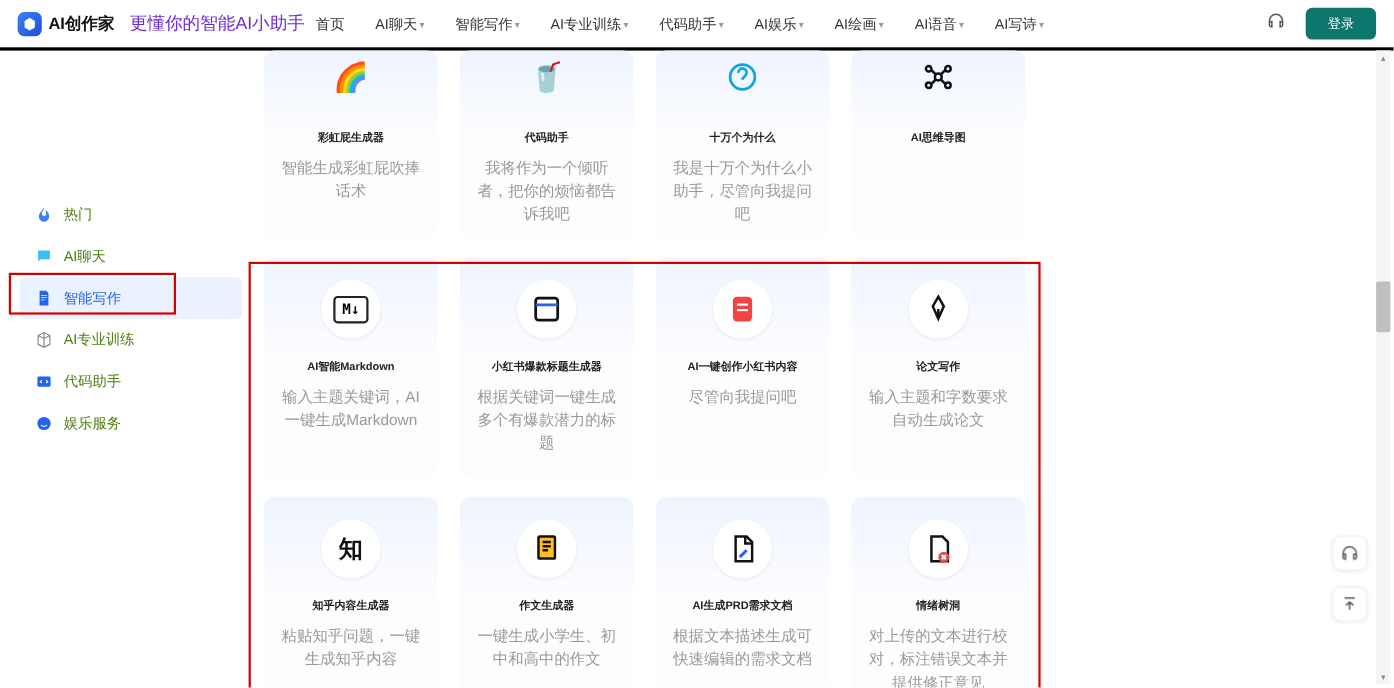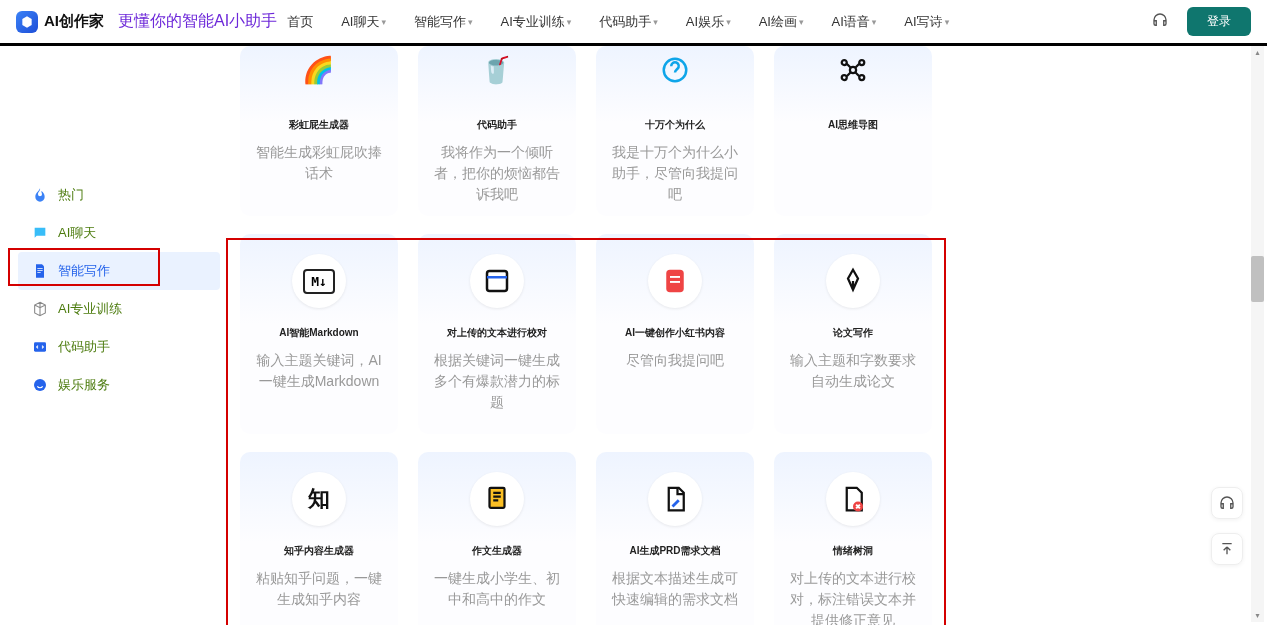--- a/index.html
+++ b/index.html
@@ -186,21 +186,21 @@
           <div class="card-title">AI智能Markdown</div>
           <div class="card-desc">输入主题关键词，AI一键生成Markdown</div>
         </div>
         <div class="card card-tall">
           <div class="icon-circle">
             <svg width="30" height="30" viewBox="0 0 24 24" fill="none" stroke="#111" stroke-width="2">
               <rect x="4" y="4" width="16" height="16" rx="2"></rect>
               <path d="M4 9h16" stroke="#2563eb"></path>
             </svg>
           </div>
-          <div class="card-title">对上传的文本进行校对</div>
+          <div class="card-title">小红书爆款标题生成器</div>
           <div class="card-desc">根据关键词一键生成多个有爆款潜力的标题</div>
         </div>
         <div class="card card-tall">
           <div class="icon-circle">
             <svg width="30" height="30" viewBox="0 0 24 24">
               <rect x="5" y="3" width="14" height="18" rx="3" fill="#ef4444"></rect>
               <rect x="8" y="8" width="8" height="1.5" fill="#fff"></rect>
               <rect x="8" y="12" width="8" height="1.5" fill="#fff"></rect>
             </svg>
           </div>

